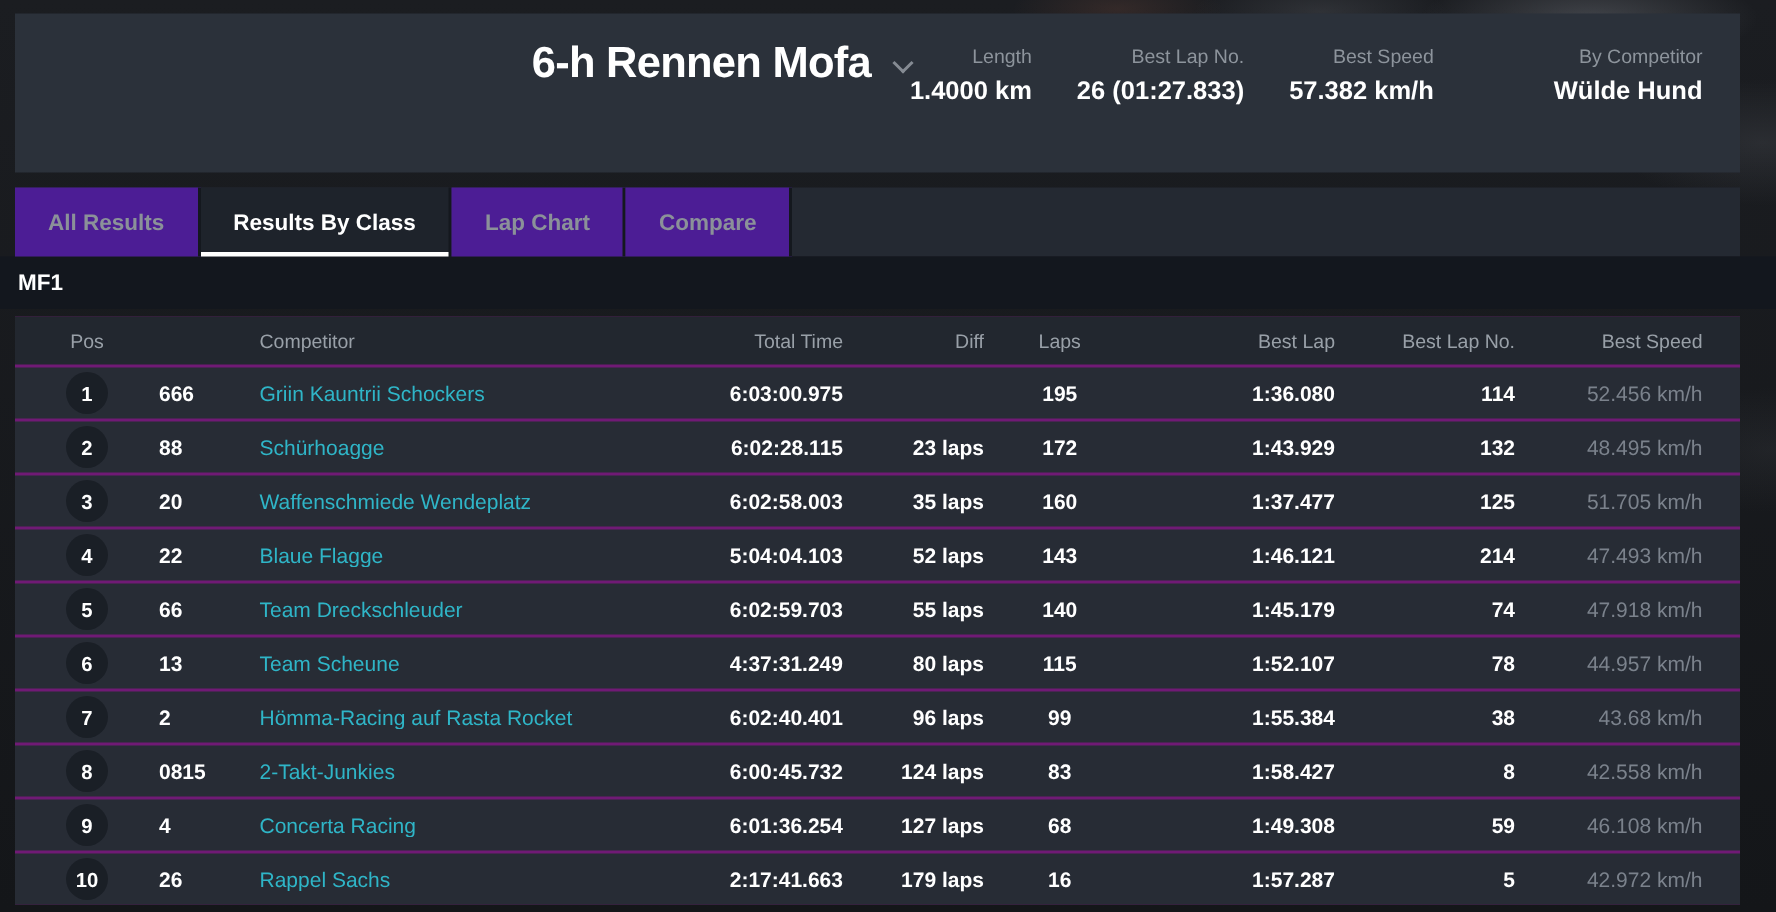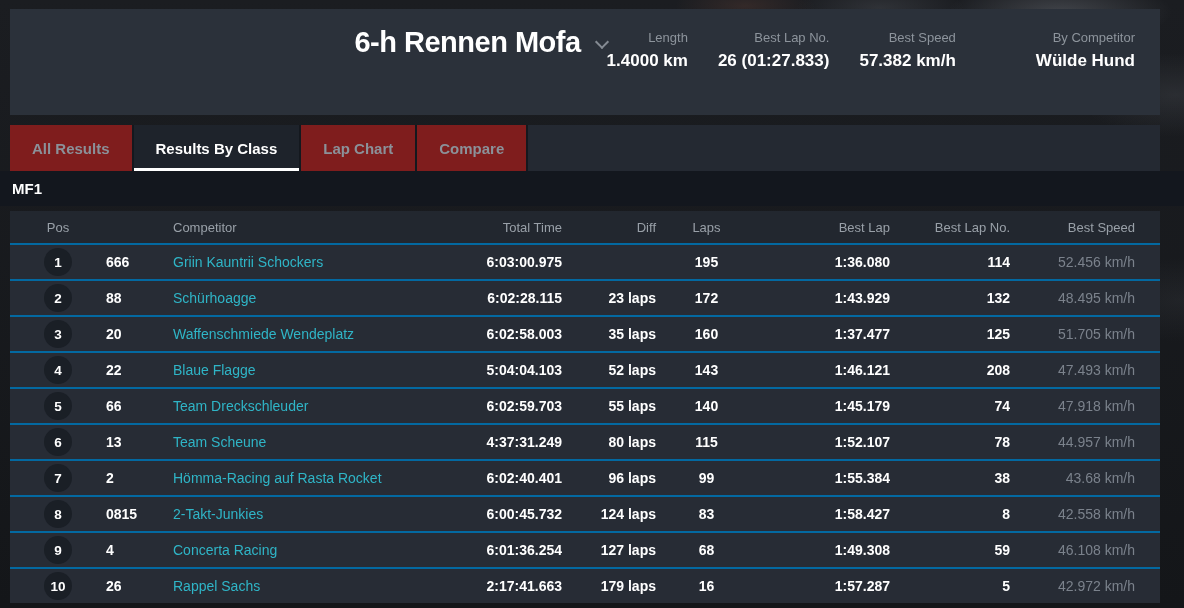--- a/index.html
+++ b/index.html
@@ -36,34 +36,34 @@
   .stats { display:flex; gap:30px; padding-top:21px; }
   .stat { text-align:right; }
   .stat.last { margin-left:50px; }
   .stat-label { color:#8d949c; font-size:13px; }
   .stat-value { color:#ffffff; font-size:17px; font-weight:bold; margin-top:6px; white-space:nowrap; }
 
   
   .tab-bar { margin-top:10px; height:46px; background:#242932; display:flex; }
   .tab {
     padding:0 22px; display:flex; align-items:center; position:relative;
-    background:#7f1d1d; border-right:2px solid #14181e;
+    background:#4c1d95; border-right:2px solid #14181e;
     color:#8b9199; font-size:15px; font-weight:bold; cursor:pointer; white-space:nowrap;
   }
   .tab.active { background:#1e232b; color:#ffffff; }
   .tab.active::after { content:""; position:absolute; left:0; right:0; bottom:0; height:3px; background:#ffffff; }
 
   
   .class-bar {
     width:1184px; height:35px; background:#13171e; display:flex; align-items:center;
     padding-left:12px; color:#ffffff; font-size:15px; font-weight:bold;
   }
 
   
-  .results-table { margin-top:5px; background:#0369a1; }
+  .results-table { margin-top:5px; background:#701a75; }
   .trow { display:flex; align-items:center; padding-right:25px; }
   .thead { height:32px; background:#22272f; color:#99a0a8; font-size:13px; }
   .row  { height:34px; margin-top:2px; background:#272c35; color:#ffffff; font-size:14px; }
 
   .c-pos       { width:96px;  display:flex; justify-content:center; }
   .c-num       { width:36px;  font-weight:bold; }
   .c-name      { flex:1; padding-left:31px; overflow:hidden; white-space:nowrap; }
   .c-name a    { color:#2fb5c7; text-decoration:none; cursor:pointer; font-weight:normal; }
   .c-total     { width:130px; text-align:right; font-weight:bold; }
   .c-diff      { width:94px;  text-align:right; font-weight:bold; }
@@ -176,21 +176,21 @@
   <div class="trow row">
     <div class="c-pos">
         <span class="pos-badge">4</span>
       </div>
     <div class="c-num">22</div>
     <div class="c-name"><a>Blaue Flagge</a></div>
     <div class="c-total">5:04:04.103</div>
     <div class="c-diff">52 laps</div>
     <div class="c-laps">143</div>
     <div class="c-bestlap">1:46.121</div>
-    <div class="c-bestlapno">208</div>
+    <div class="c-bestlapno">214</div>
     <div class="c-speed">47.493 km/h</div>
   </div>
 
   <div class="trow row">
     <div class="c-pos">
         <span class="pos-badge">5</span>
       </div>
     <div class="c-num">66</div>
     <div class="c-name"><a>Team Dreckschleuder</a></div>
     <div class="c-total">6:02:59.703</div>

